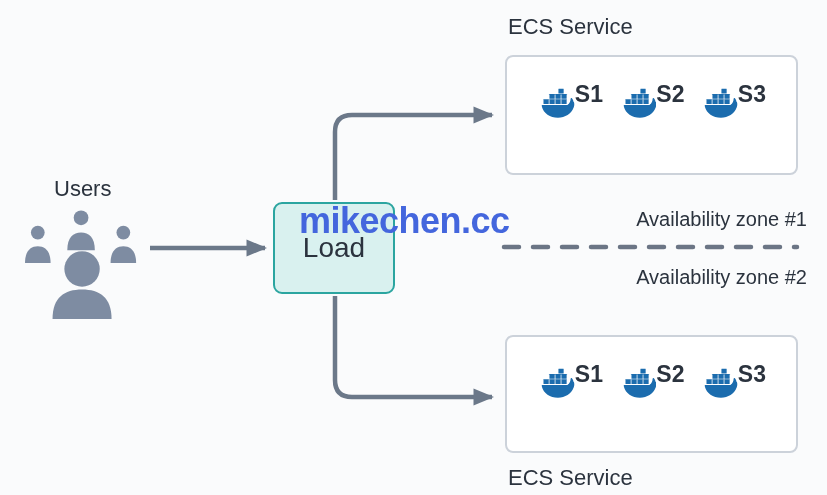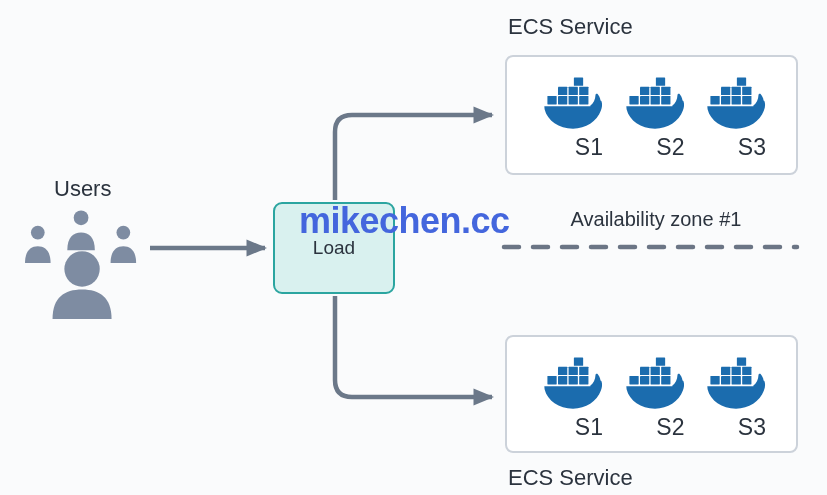--- a/index.html
+++ b/index.html
@@ -8,40 +8,40 @@
     font-family:"Liberation Sans",sans-serif;color:#2b333e;overflow:hidden;
   }
   .arrow-layer{position:absolute;left:0;top:0;width:827px;height:495px;z-index:1;pointer-events:none;}
   .txt{position:absolute;white-space:nowrap;}
   .users-label{left:54px;top:176px;font-size:22px;}
   .users-icons{position:absolute;left:20px;top:206px;width:130px;height:118px;z-index:2;}
   .lb-box{
     position:absolute;left:273px;top:202px;width:122px;height:92px;box-sizing:border-box;
     background:#d9f1ef;border:2px solid #2ba5a0;border-radius:9px;
     display:flex;flex-direction:column;align-items:center;justify-content:center;
-    font-size:19px;line-height:36px;z-index:2;
+    font-size:28px;line-height:36px;z-index:2;
   }
   .watermark{
     position:absolute;left:299px;top:200px;font-size:36px;font-weight:bold;
     color:#4466dd;letter-spacing:-0.5px;z-index:6;
   }
   .ecs-box{
     position:absolute;left:505px;width:293px;box-sizing:border-box;background:#ffffff;
     border:2px solid #ccd2da;border-radius:8px;z-index:2;
   }
   .ecs-box.top{top:55px;height:120px;}
   .ecs-box.bottom{top:335px;height:118px;}
   .services{display:flex;justify-content:space-between;padding:20px 30px 0 34px;}
-  .service{display:flex;flex-direction:column;align-items:flex-end;width:62px;}
+  .service{display:flex;flex-direction:row;align-items:flex-start;width:62px;font-weight:bold;}
   .whale{width:60px;height:53px;color:#1b6cae;display:block;}
   .service-label{font-size:23px;margin-top:4px;}
   .ecs-label-top{left:508px;top:14px;font-size:22px;}
   .ecs-label-bottom{left:508px;top:465px;font-size:22px;}
   .zone-label{left:505px;width:302px;text-align:right;font-size:20px;}
-  .zone-1{top:208px;text-align:center;}
+  .zone-1{top:208px;}
   .zone-2{top:266px;}
 </style>
 </head>
 <body>
 
 <div class="canvas">
 
   <svg width="0" height="0" style="position:absolute" aria-hidden="true">
     <defs>
       <symbol id="docker" viewBox="0 0 68 60">
@@ -121,20 +121,21 @@
       <div class="service">
         <svg class="whale">
             <use href="#docker"></use>
           </svg>
         <div class="service-label">S3</div>
       </div>
     </div>
   </div>
 
   <div class="txt zone-label zone-1">Availability zone #1</div>
+  <div class="txt zone-label zone-2">Availability zone #2</div>
 
   <div class="ecs-box bottom">
     <div class="services">
       <div class="service">
         <svg class="whale">
             <use href="#docker"></use>
           </svg>
         <div class="service-label">S1</div>
       </div>
       <div class="service">

